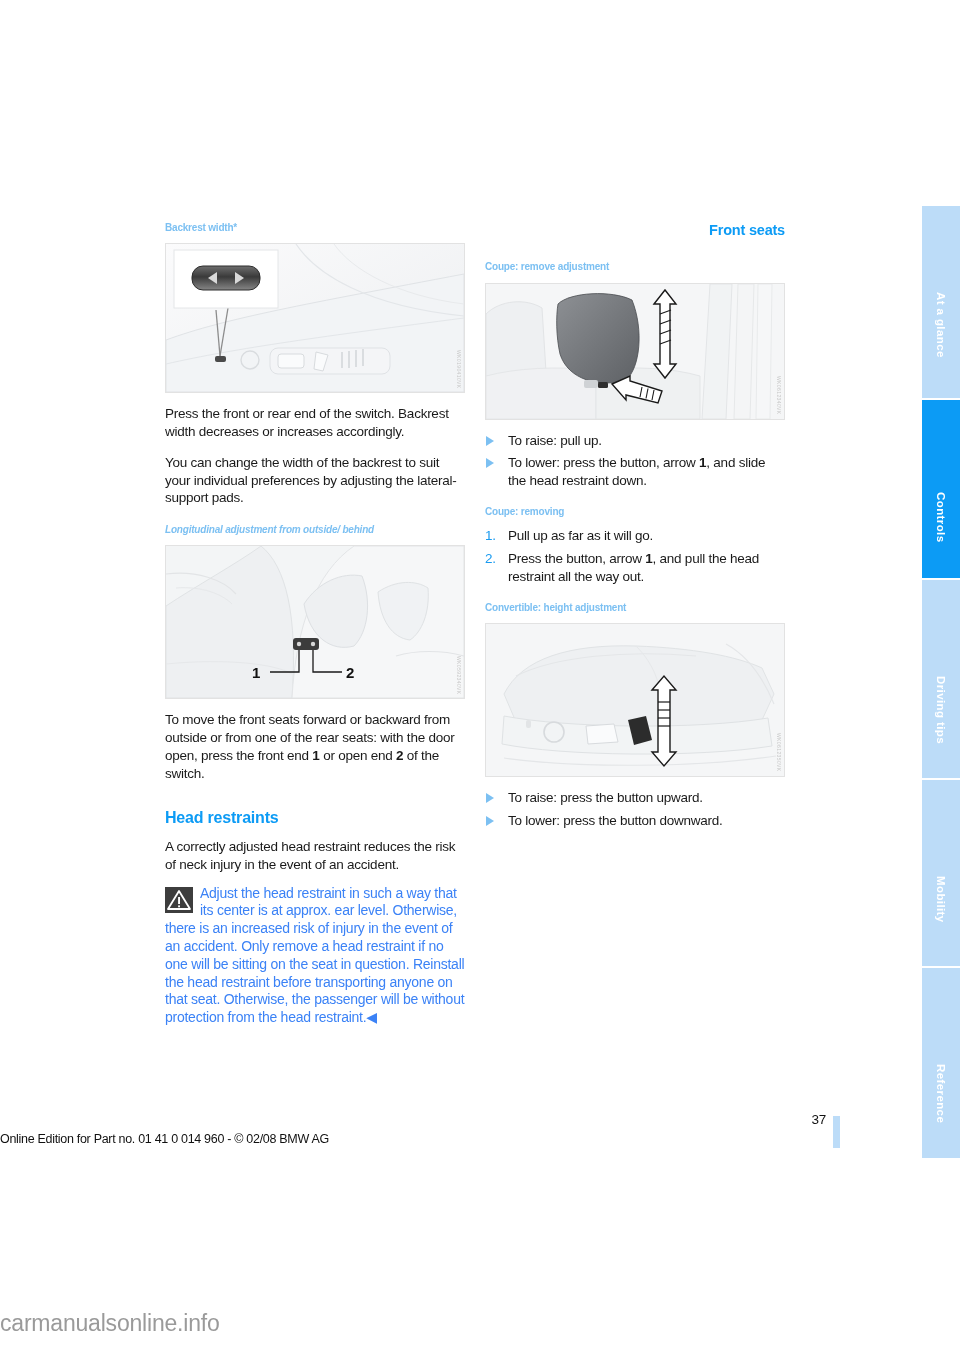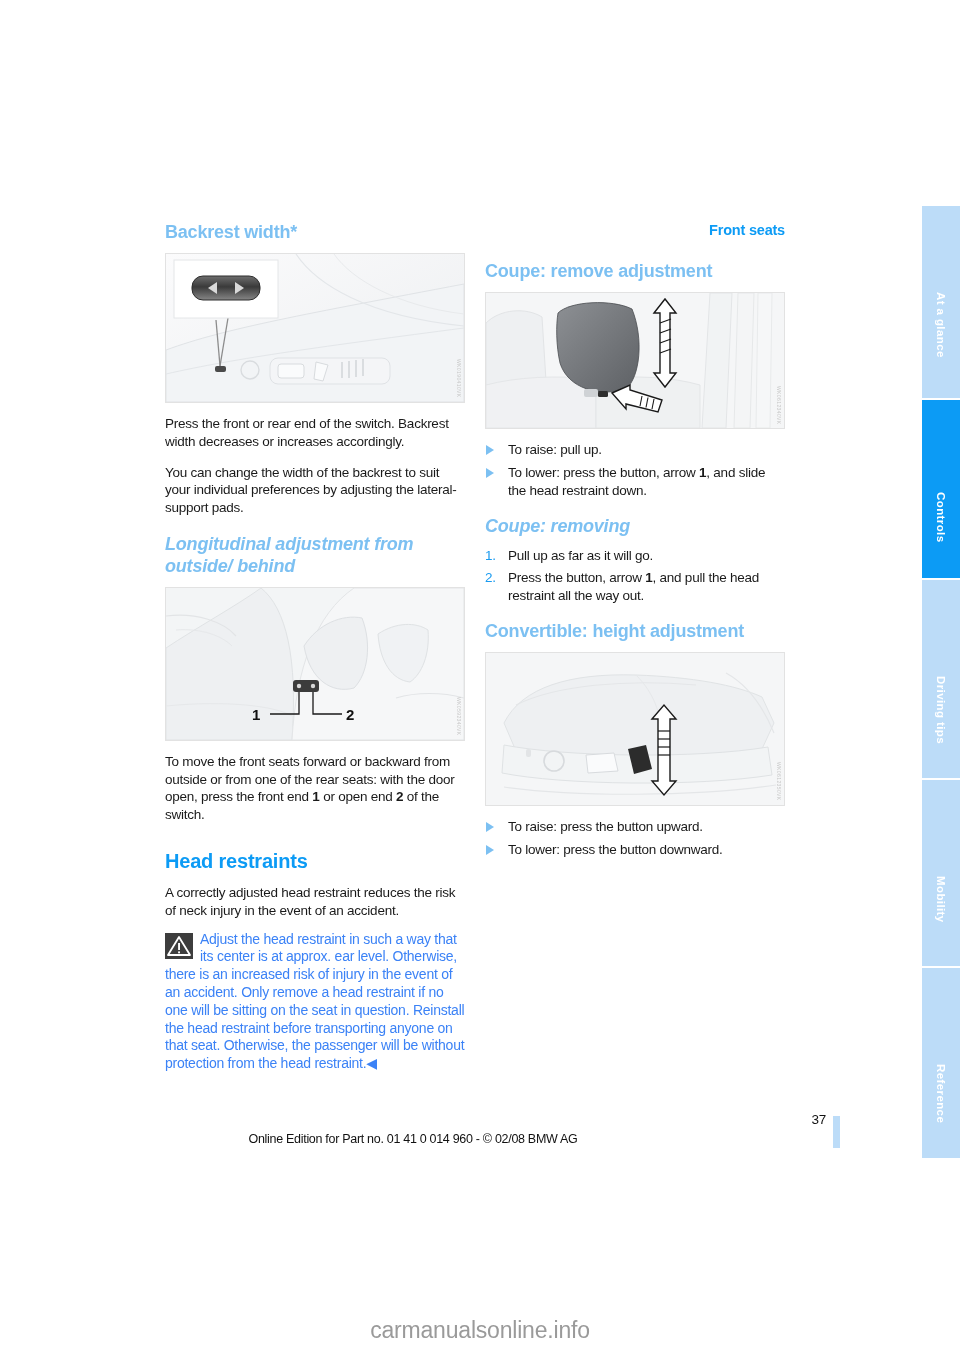--- a/index.html
+++ b/index.html
@@ -36,38 +36,38 @@
   .col {
     position: absolute;
     top: 0;
     width: 300px;
   }
   .col-left  { left: 0; }
   .col-right { left: 320px; }
 
   
   h1.sec-title {
-    font-size: 20px;
+    font-size: 16px;
     font-weight: bold;
     color: #0c9bf5;
     margin: 0 0 22px 0;
     letter-spacing: -0.2px;
     line-height: 1.15;
   }
   h2.sub-title {
     font-size: 14.5px;
     font-weight: bold;
     color: #0c9bf5;
     margin: 0 0 9px 0;
     letter-spacing: -0.2px;
     line-height: 1.2;
     text-align: right;
   }
   h3.sub2-title {
-    font-size: 18px;
+    font-size: 10px;
     font-weight: bold;
     color: #7cc0f2;
     margin: 0 0 9px 0;
     letter-spacing: -0.2px;
     line-height: 1.22;
   }
 
   
   p.body {
     font-size: 13.5px;
@@ -199,45 +199,43 @@
     text-align: right;
     font-size: 13.5px;
     color: #111;
     letter-spacing: -0.2px;
   }
   #footer-line {
     position: absolute;
     left: 0;
     top: 20px;
     width: 826px;
-    text-align: center;
     font-size: 12.5px;
     color: #111;
     letter-spacing: -0.3px;
   }
   #page-bar {
     position: absolute;
     left: 833px;
     top: 1116px;
     width: 7px;
     height: 32px;
     background: #bcdcf8;
   }
 
   
   #site-watermark {
     position: absolute;
     left: 0;
     top: 1310px;
     width: 960px;
-    text-align: center;
+    text-align: left;
     font-size: 23px;
     color: #9a9a9a;
     letter-spacing: -0.2px;
-    margin-top: 7px;
   }
 </style>
 </head>
 <body>
 
 <div id="page">
 
   <div id="content">
 
     <div class="col col-left">
@@ -393,21 +391,21 @@
           </g>
         </svg>
         <div class="wm">WK0612340VK</div>
       </div>
 
       <ul class="tri-list">
         <li><span class="tri"></span><span>To raise: pull up.</span><b class="num"></b><span></span></li>
         <li><span class="tri"></span><span>To lower: press the button, arrow </span><b class="num">1</b><span>, and slide the head restraint down.</span></li>
       </ul>
 
-      <h3 class="sub2-title" style="margin-top:16px;font-style:italic;">Coupe: removing</h3>
+      <h3 class="sub2-title" style="margin-top:16px;">Coupe: removing</h3>
 
       <ol class="num-list">
         <li><span class="idx">1.</span><span>Pull up as far as it will go.</span><b class="num"></b><span></span></li>
         <li><span class="idx">2.</span><span>Press the button, arrow </span><b class="num">1</b><span>, and pull the head restraint all the way out.</span></li>
       </ol>
 
       <h3 class="sub2-title" style="margin-top:16px;">Convertible: height adjustment</h3>
 
       <div class="figure" style="height:152px;">
         <svg width="298" height="152" viewBox="0 0 298 152">

